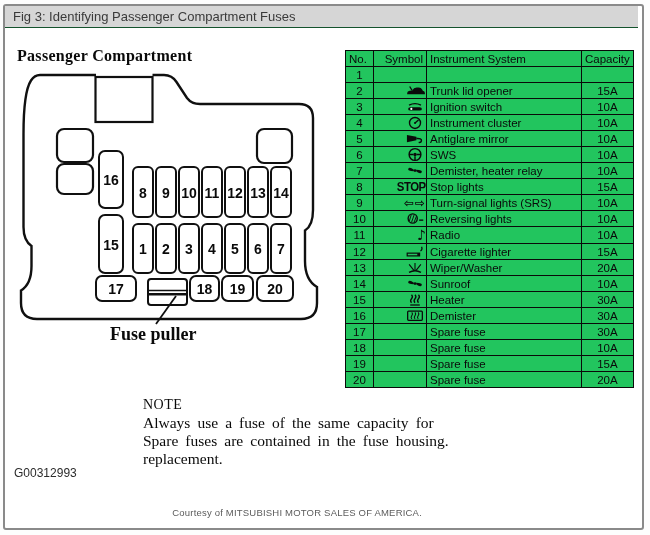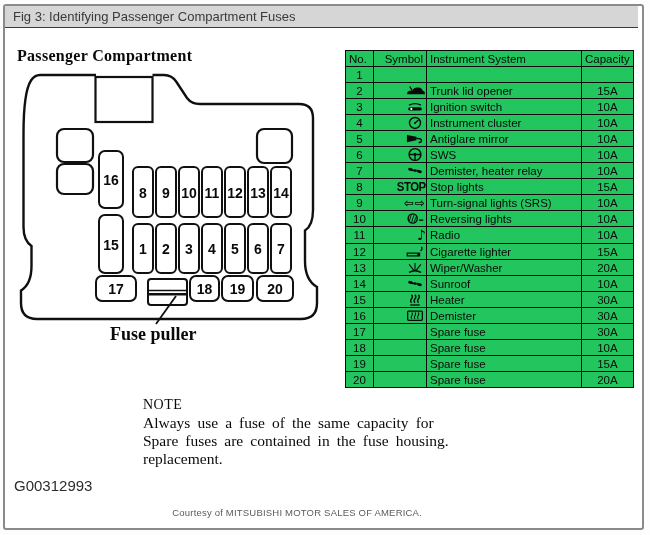--- a/index.html
+++ b/index.html
@@ -32,21 +32,21 @@
     position:absolute;left:110px;top:324px;
     font:700 18px "Liberation Serif",serif;color:#0a0a0a;
   }
   .note{
     position:absolute;left:143px;top:396px;width:335px;
     font:400 15.5px "Liberation Serif",serif;color:#0a0a0a;line-height:18px;
   }
   .note-title{font-size:14px;letter-spacing:.5px;}
   .note-line{white-space:nowrap;}
   .note-line.just{word-spacing:3.2px;}
-  .figure-id{position:absolute;left:14px;top:466px;font-size:15px;color:#2c2c2c;margin-top:11px;}
+  .figure-id{position:absolute;left:14px;top:466px;font-size:12px;color:#2c2c2c;}
   .courtesy{
     position:absolute;left:100px;top:507px;width:322px;text-align:right;
     font-size:9.5px;color:#5b5b5b;letter-spacing:.2px;
   }
   table.fuse-table{
     position:absolute;left:345px;top:50px;border-collapse:collapse;
     table-layout:fixed;background:#22c55e;
   }
   .fuse-table th,.fuse-table td{
     border:1.5px solid #0a0a0a;height:13px;padding:1px 3px;

